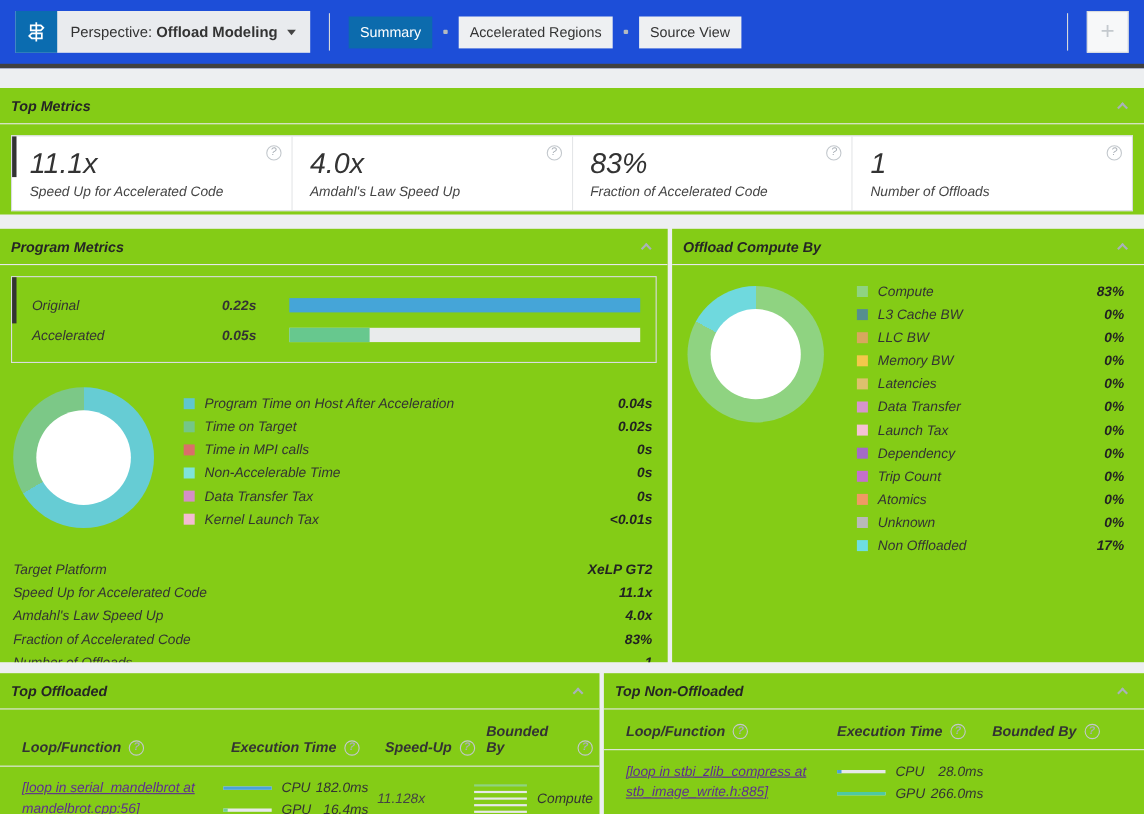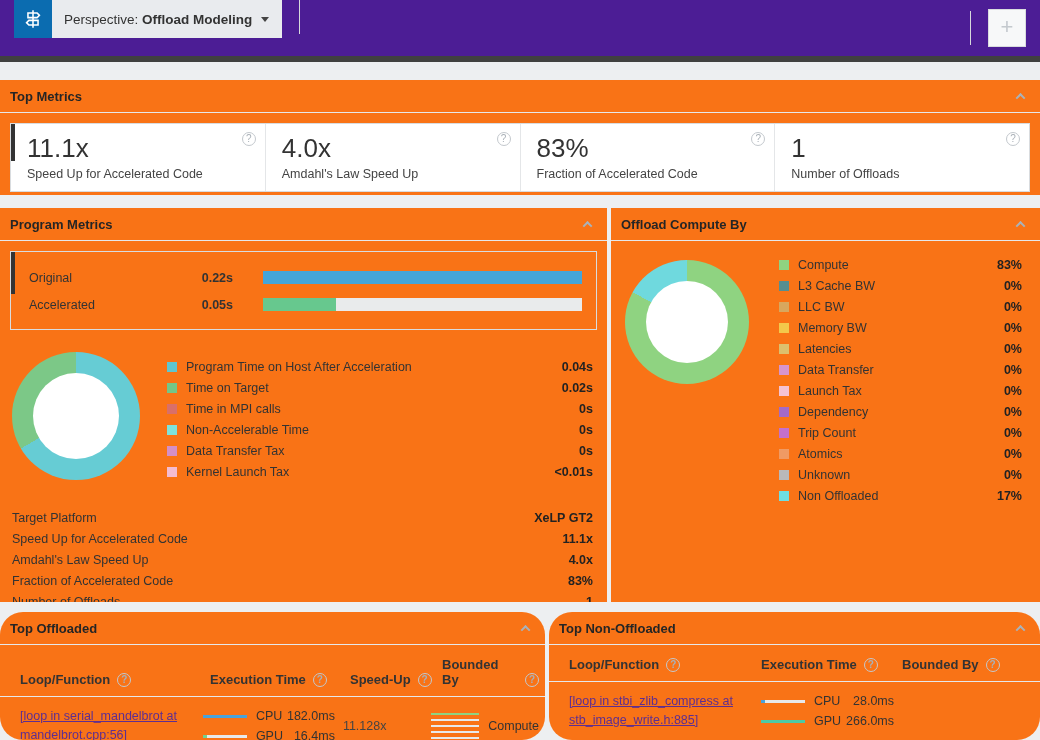--- a/index.html
+++ b/index.html
@@ -1,39 +1,39 @@
 <!DOCTYPE html>
 <html><head>
 <meta charset="utf-8">
 <style>
   * { box-sizing: border-box; margin: 0; padding: 0; }
   html,body { width:1040px; height:740px; overflow:hidden; }
   body { font-family:"Liberation Sans", sans-serif; background:#edeff1; color:#333; font-size:13px; }
 
   
-  .topbar { height:62px; background:#4c1d95; border-bottom:6px solid #404040;
-            display:flex; padding:0 14px; }
+  .topbar { height:62px; background:#1d4ed8; border-bottom:4px solid #404040;
+            display:flex; align-items:center; padding:0 14px; }
   .persp { display:flex; align-items:center; background:#e9ebee; height:38px; padding-right:13px; cursor:pointer; }
   .plogo { width:38px; height:38px; background:#0b6cb0; display:flex; align-items:center; justify-content:center; margin-right:12px; }
   .ptext { font-size:13.5px; color:#333; }
   .ptext b { font-weight:bold; }
   .caret { width:0; height:0; border-left:4px solid transparent; border-right:4px solid transparent;
            border-top:5px solid #444; margin-left:9px; display:inline-block; }
   .vdiv { width:1px; height:34px; background:#d6d9dc; margin:0 17px; }
   .tabs { display:flex; align-items:center; gap:10px; }
   .tab { padding:7px 10px; background:#eef0f2; color:#333; cursor:pointer; font-size:13px; }
   .tab.active { background:#0c6bad; color:#fff; }
   .dot { width:4px; height:4px; background:#b4bac0; border-radius:1px; display:inline-block; }
   .tb-right { margin-left:auto; display:flex; align-items:center; }
   .plusbtn { width:38px; height:38px; border:1px solid #d9dcde; background:#f7f8f9; color:#c4c9ce;
              display:flex; align-items:center; justify-content:center; font-size:22px; cursor:pointer; }
   .plusbtn::after { content:"+"; margin-top:-2px; }
 
   
-  .panel { background:#f97316; }
+  .panel { background:#84cc16;font-style:italic; }
   .phead { display:flex; align-items:center; justify-content:space-between;
            padding:9px 12px 8px 10px; border-bottom:1px solid #e6e8ea; }
   .ptitle { font-weight:bold; font-size:13px; color:#252525; }
   .chev { width:7px; height:7px; border-left:2px solid #a9b2ba; border-top:2px solid #a9b2ba;
           transform:rotate(45deg) translate(1px,1px); cursor:pointer; margin-right:4px; }
   .q { width:14px; height:14px; border:1px solid #c3c8cd; border-radius:50%; color:#a9b0b7;
        font-size:10px; line-height:12px; text-align:center; display:inline-block; flex:none; cursor:pointer; }
   .q::after { content:"?"; }
 
   
@@ -77,21 +77,21 @@
   .details { margin:25px 14px 0 12px; }
   .dt-row { display:flex; align-items:center; height:21px; font-size:12.5px; }
   .dt-label { color:#333; }
   .dt-val { margin-left:auto; font-weight:bold; color:#222; }
 
   .ob-body { display:flex; padding:13px 18px 0 14px; }
   .ob-body .legend { margin-left:30px; }
 
   
   .bottom { margin-top:10px; height:128px; }
-  .bottom .panel { height:100%; overflow:hidden;border-radius:23px; }
+  .bottom .panel { height:100%; overflow:hidden; }
   .tof { width:545px; flex:none; }
   .tnof { flex:1; }
   .thead { display:flex; padding:12px 6px 9px 20px; border-bottom:1px solid #e6e8ea; }
   .th { display:flex; align-items:flex-end; gap:7px; font-weight:bold; font-size:13px; color:#333; }
   .tof .thead div:nth-of-type(1){ width:190px; } .tof .thead div:nth-of-type(2){ width:140px; }
   .tof .thead div:nth-of-type(3){ width:92px; }  .tof .thead div:nth-of-type(4){ flex:1; }
   .tnof .thead div:nth-of-type(1){ width:192px; } .tnof .thead div:nth-of-type(2){ width:141px; }
   .tnof .thead div:nth-of-type(3){ flex:1; }
   .trow { display:flex; align-items:center; padding:9px 6px 12px 20px; border-bottom:1px solid #e6e8ea; }
   .c1 { width:190px; padding-right:10px; } .tnof .c1 { width:192px; }
@@ -121,20 +121,27 @@
         <path d="M17.5 13.5 H7.5 L5 16 L7.5 18.5 H17.5 Z"></path>
       </svg>
     </div>
     <div class="ptext">
       <span>Perspective:</span>
       <b>Offload Modeling</b>
     </div>
     <span class="caret"></span>
   </div>
   <div class="vdiv"></div>
+  <div class="tabs">
+    <div class="tab active">Summary</div>
+    <span class="dot"></span>
+    <div class="tab">Accelerated Regions</div>
+    <span class="dot"></span>
+    <div class="tab">Source View</div>
+  </div>
   <div class="tb-right">
     <div class="vdiv"></div>
     <div class="plusbtn"></div>
   </div>
 </div>
 
 <section class="panel tm">
   <div class="phead">
     <span class="ptitle">Top Metrics</span>
     <span class="chev"></span>

